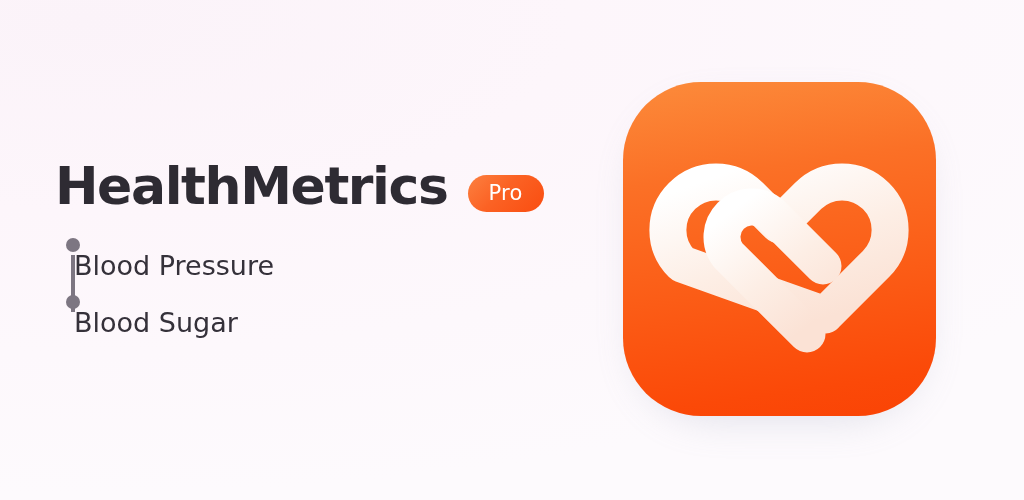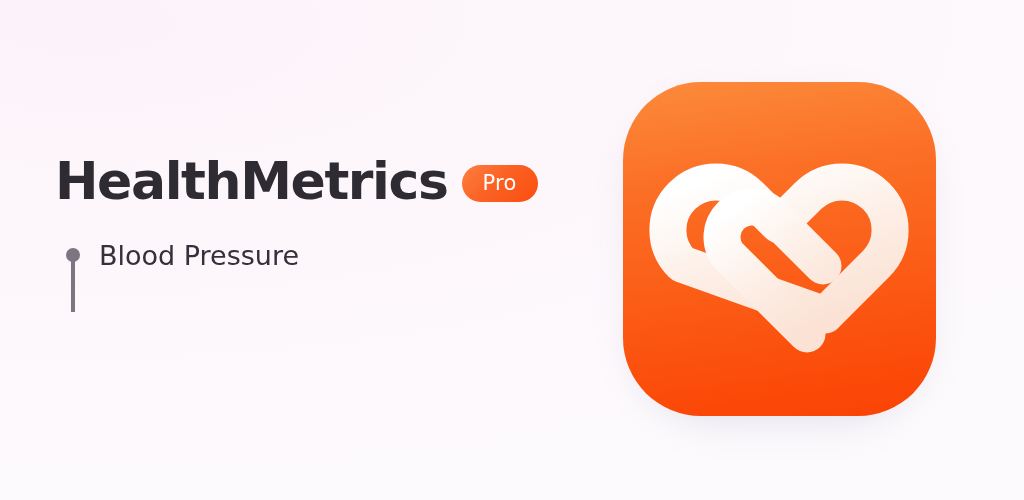--- a/index.html
+++ b/index.html
@@ -27,22 +27,22 @@
   
   #left-panel {
     position: absolute;
     left: 55px;
     top: 150px;
     width: 520px;
   }
 
   #title-row {
     display: flex;
-    align-items: center;
-    gap: 14px;
+    align-items: flex-end;
+    gap: 20px;
     height: 62px;
   }
 
   #app-title {
     font-family: "DejaVu Sans", sans-serif;
     font-size: 52px;
     font-weight: bold;
     letter-spacing: -1.4px;
     color: #2e2b33;
     line-height: 1;
@@ -70,23 +70,24 @@
   
   #feature-list {
     position: relative;
     margin-top: 26px;
     padding-left: 0;
   }
 
   .feature-row {
     position: relative;
     display: flex;
-    align-items: center;
+    align-items: flex-start;
     height: 34px;
     margin-bottom: 23px;
+    flex-direction: column;
   }
   .feature-row:last-child { margin-bottom: 0; }
 
   .feature-dot {
     position: relative;
     z-index: 2;
     width: 14px;
     height: 14px;
     border-radius: 50%;
     background: #7d7682;
@@ -165,20 +166,24 @@
 
     <div id="feature-list">
 
       <div id="feature-connector"></div>
 
       <div class="feature-row">
         <span class="feature-dot"></span>
         <span class="feature-label">Blood Pressure</span>
       </div>
 
+      <div class="feature-row">
+        <span class="feature-dot"></span>
+        <span class="feature-label">Blood Sugar</span>
+      </div>
 
     </div>
   </div>
 
   <div id="app-icon-wrap">
 
     <div id="app-icon-shadow"></div>
 
     <div id="app-icon">
       <svg viewBox="0 0 313 334" xmlns="http://www.w3.org/2000/svg" aria-hidden="true">

